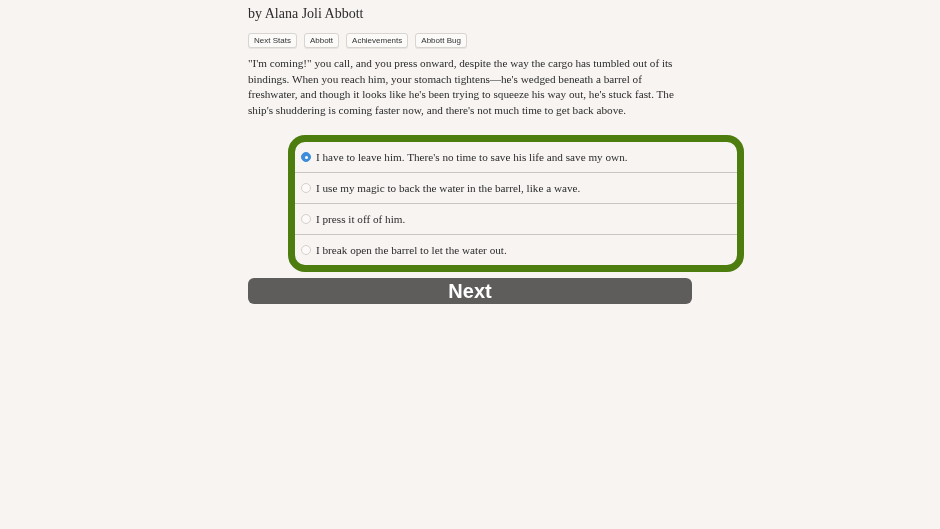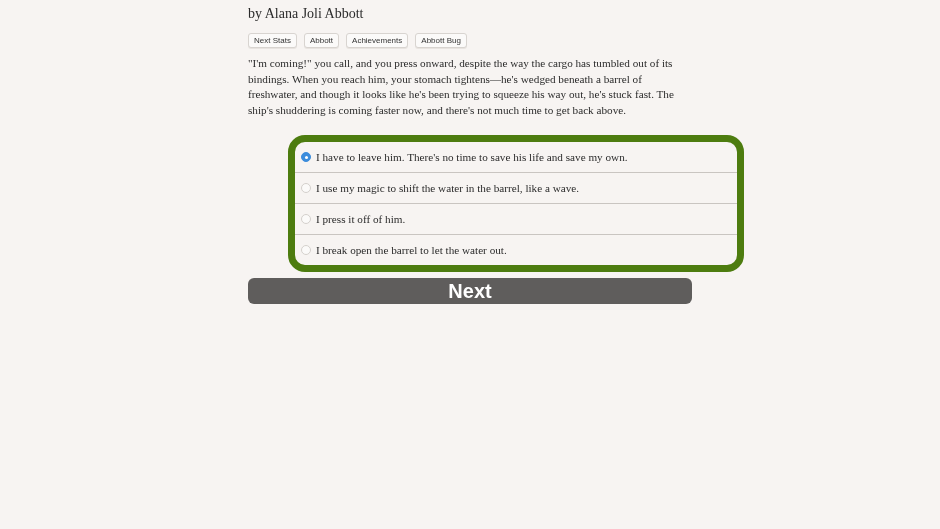--- a/index.html
+++ b/index.html
@@ -48,21 +48,21 @@
     <button class="tbtn">Abbott Bug</button>
   </div>
   <div class="passage">"I'm coming!" you call, and you press onward, despite the way the cargo has tumbled out of its bindings. When you reach him, your stomach tightens—he's wedged beneath a barrel of freshwater, and though it looks like he's been trying to squeeze his way out, he's stuck fast. The ship's shuddering is coming faster now, and there's not much time to get back above.</div>
   <div class="choices">
     <div class="choice">
       <span class="radio checked"></span>
       <span class="choice-label">I have to leave him. There's no time to save his life and save my own.</span>
     </div>
     <div class="choice">
       <span class="radio"></span>
-      <span class="choice-label">I use my magic to shift the water in the barrel, like a wave.</span>
+      <span class="choice-label">I use my magic to back the water in the barrel, like a wave.</span>
     </div>
     <div class="choice">
       <span class="radio"></span>
       <span class="choice-label">I press it off of him.</span>
     </div>
     <div class="choice">
       <span class="radio"></span>
       <span class="choice-label">I break open the barrel to let the water out.</span>
     </div>
   </div>

